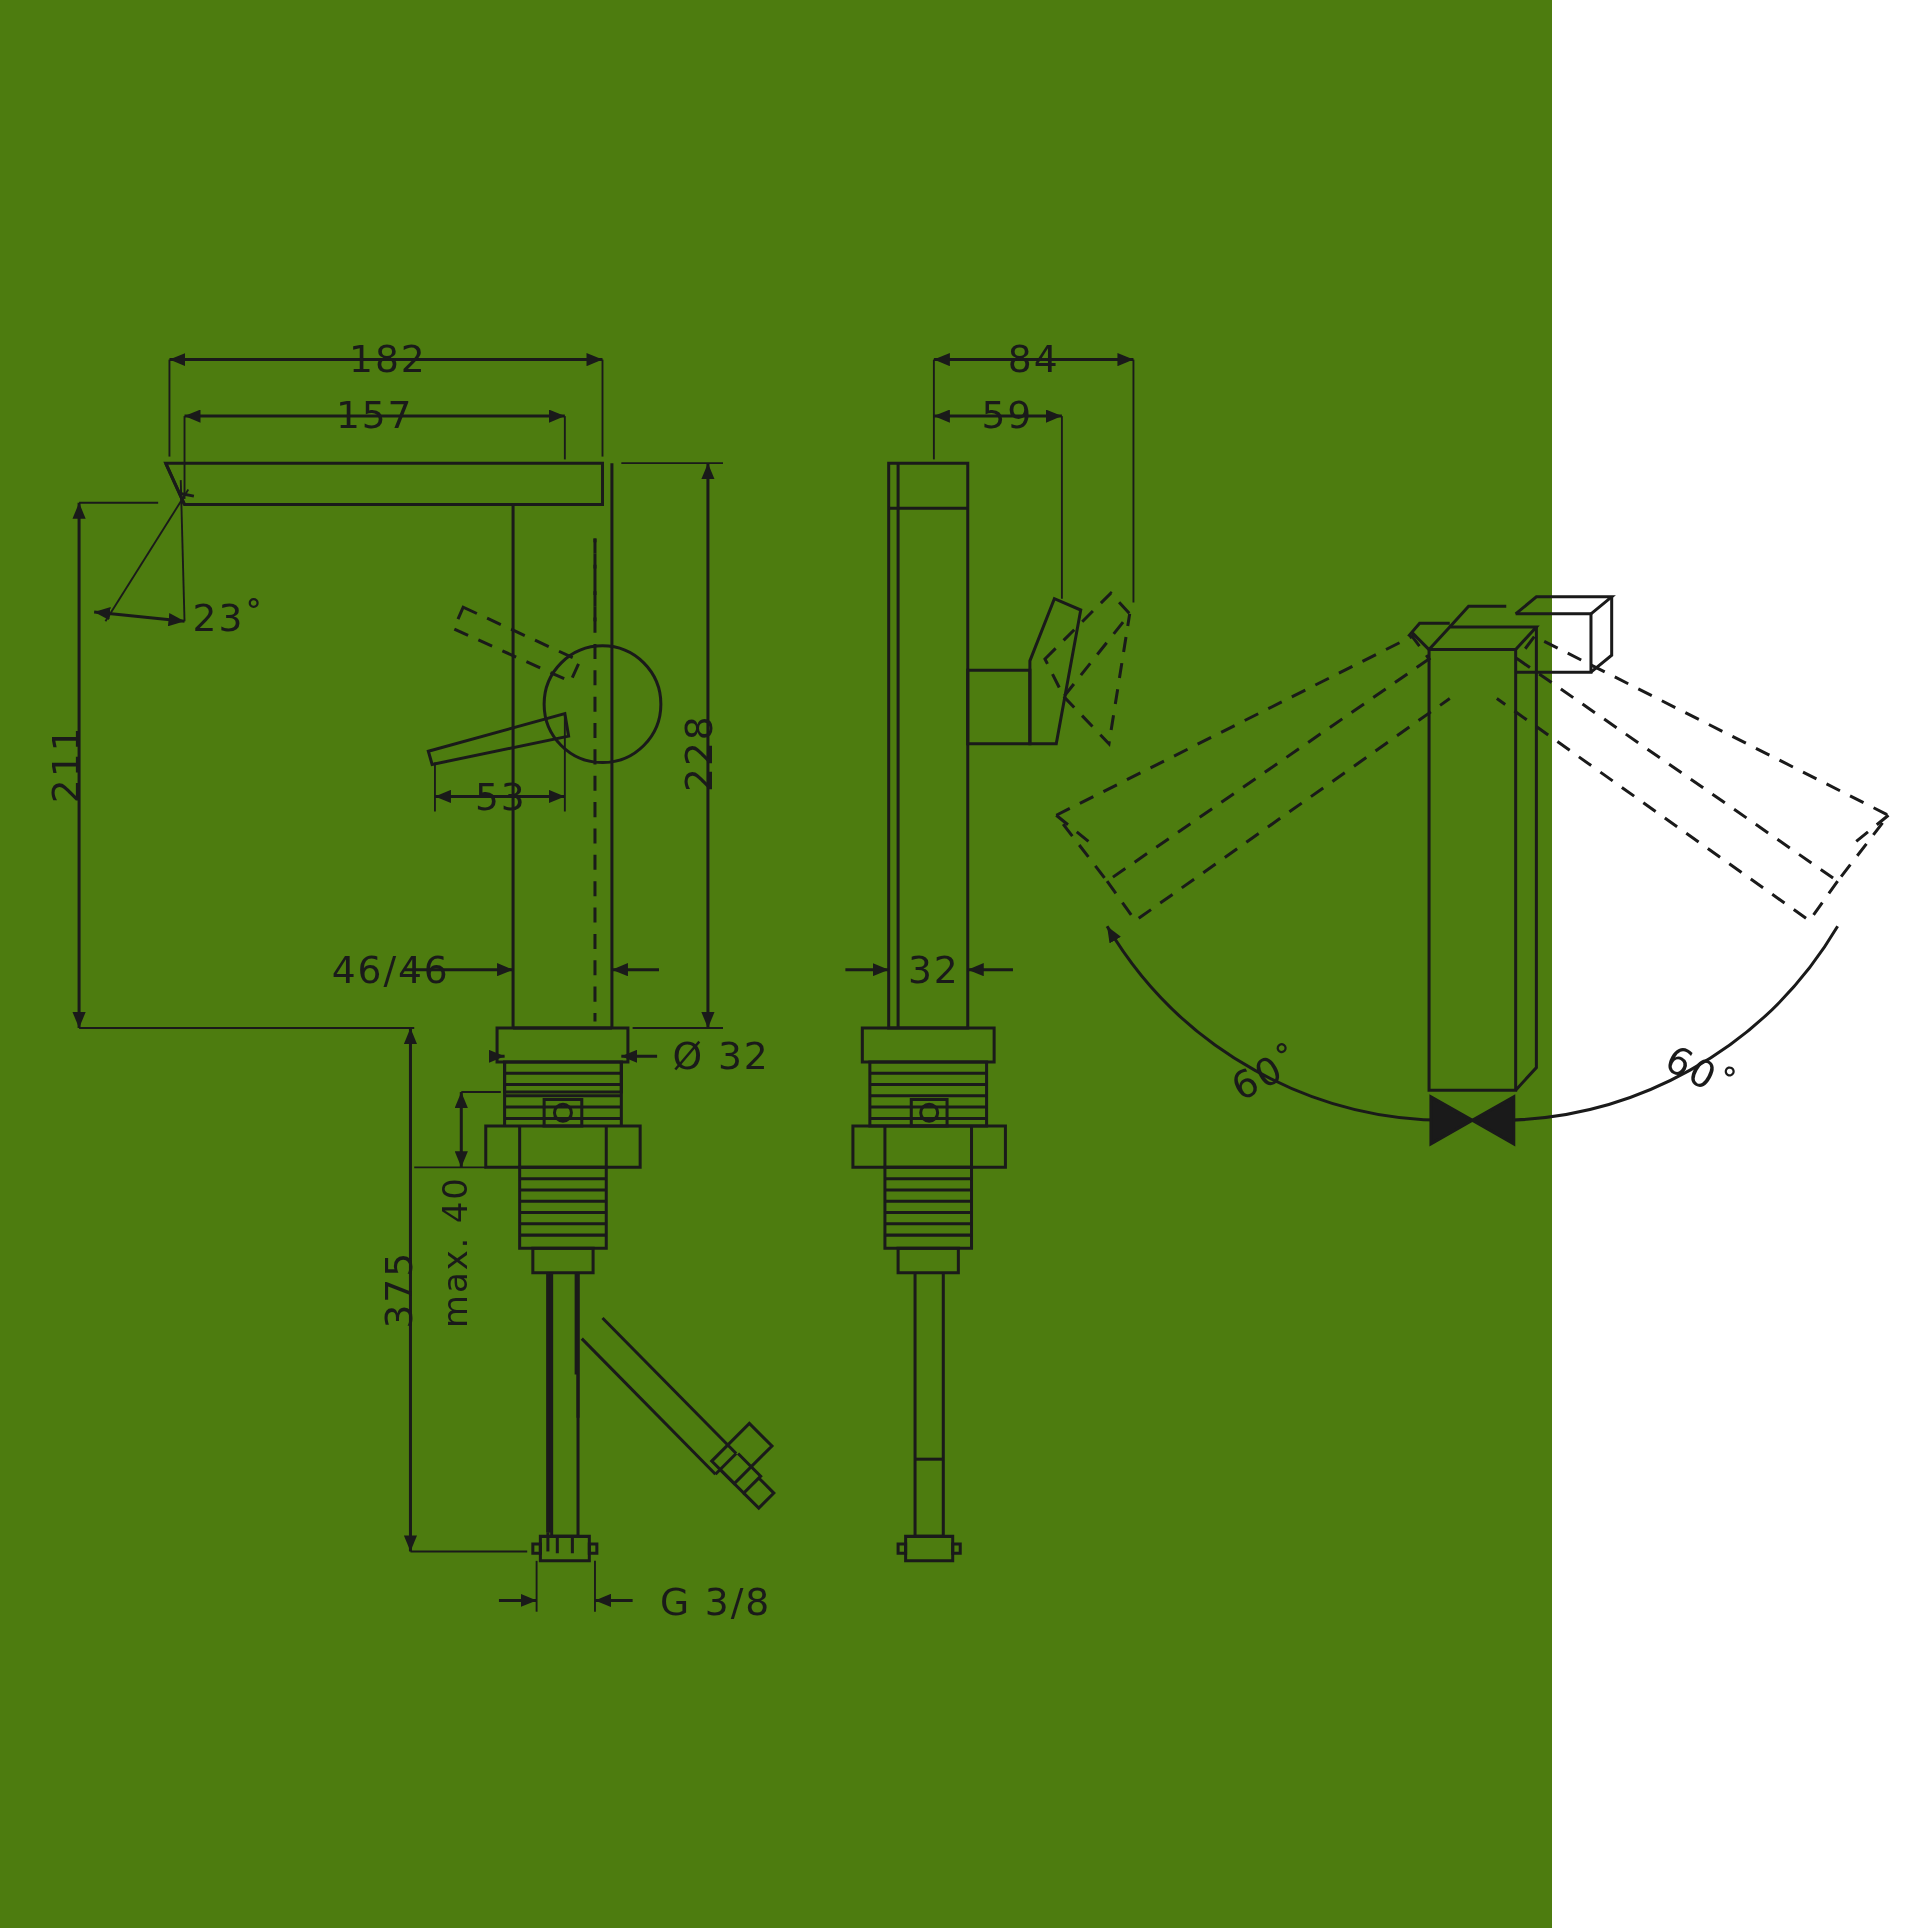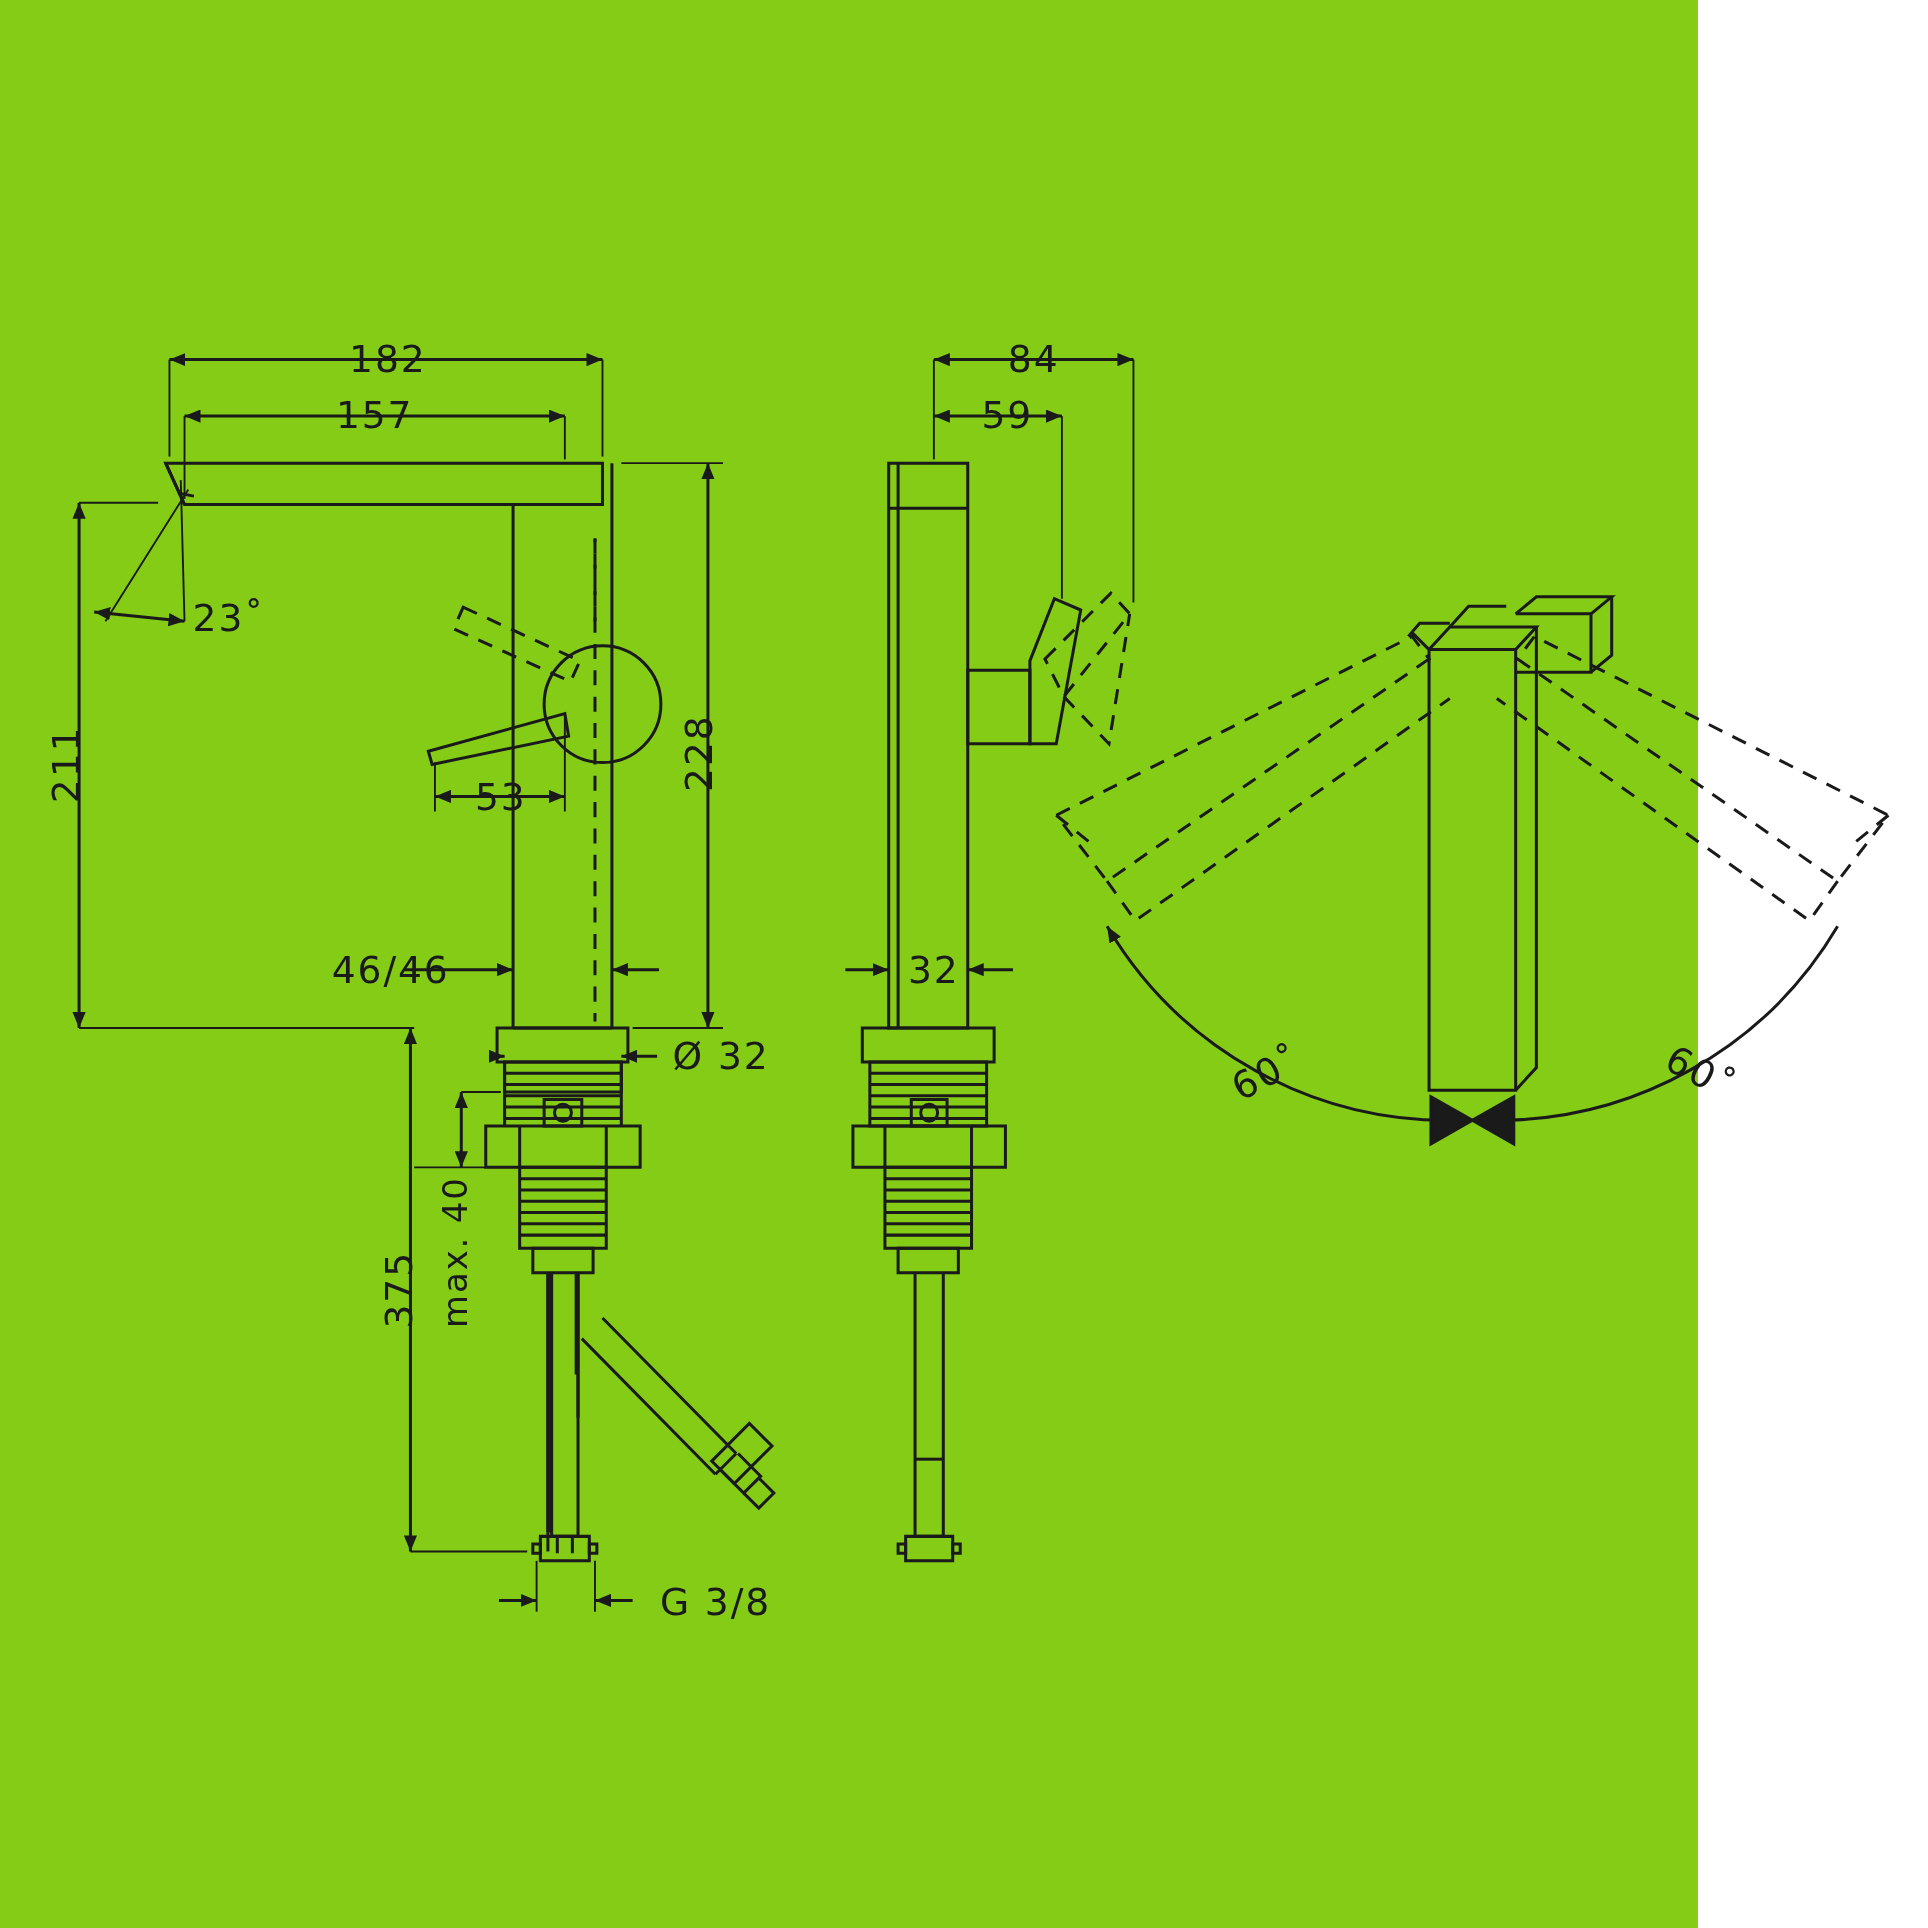--- a/index.html
+++ b/index.html
@@ -8,23 +8,23 @@
     background: #ffffff;
   }
   body {
     width: 1928px;
     height: 1928px;
     font-family: "DejaVu Sans", sans-serif;
     overflow: hidden;
   }
   #stage {
     position: relative;
-    width: 1698px;
+    width: 1552px;
     height: 1928px;
-    background: #84cc16;
+    background: #4d7c0f;
   }
   svg#drawing {
     position: absolute;
     left: 0;
     top: 0;
     width: 1928px;
     height: 1928px;
     display: block;
   }
   .dimtext {

